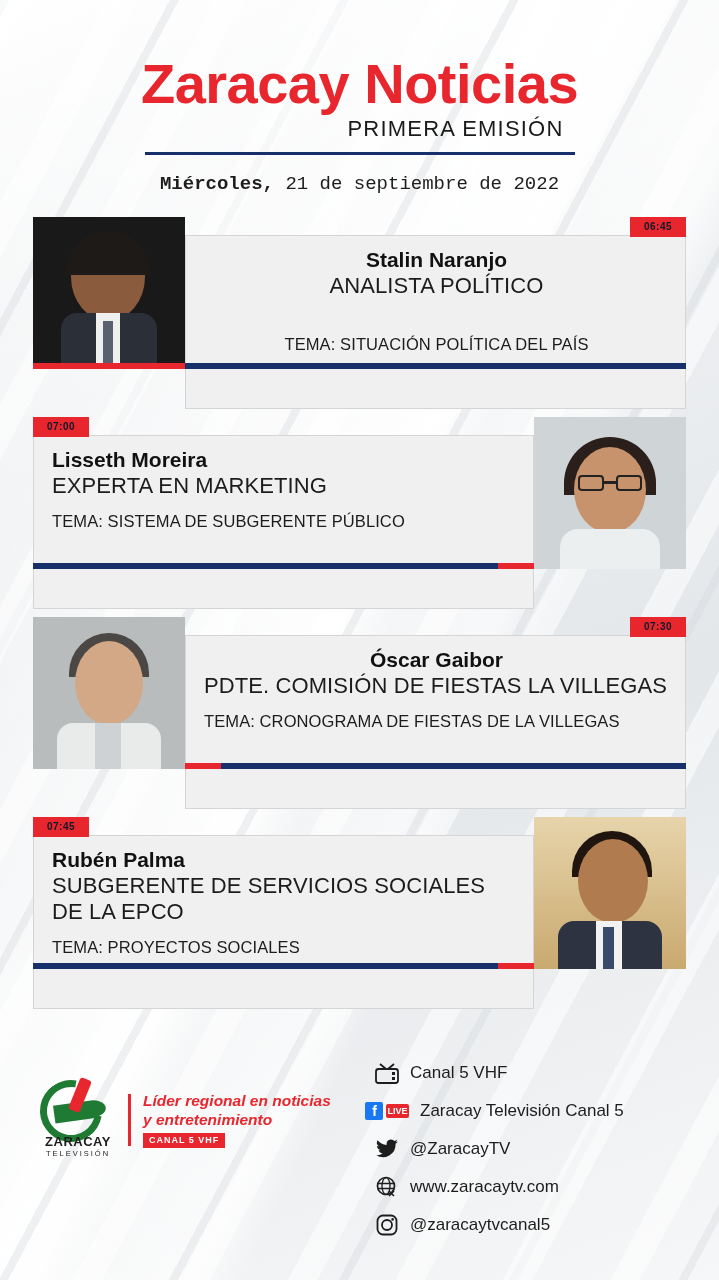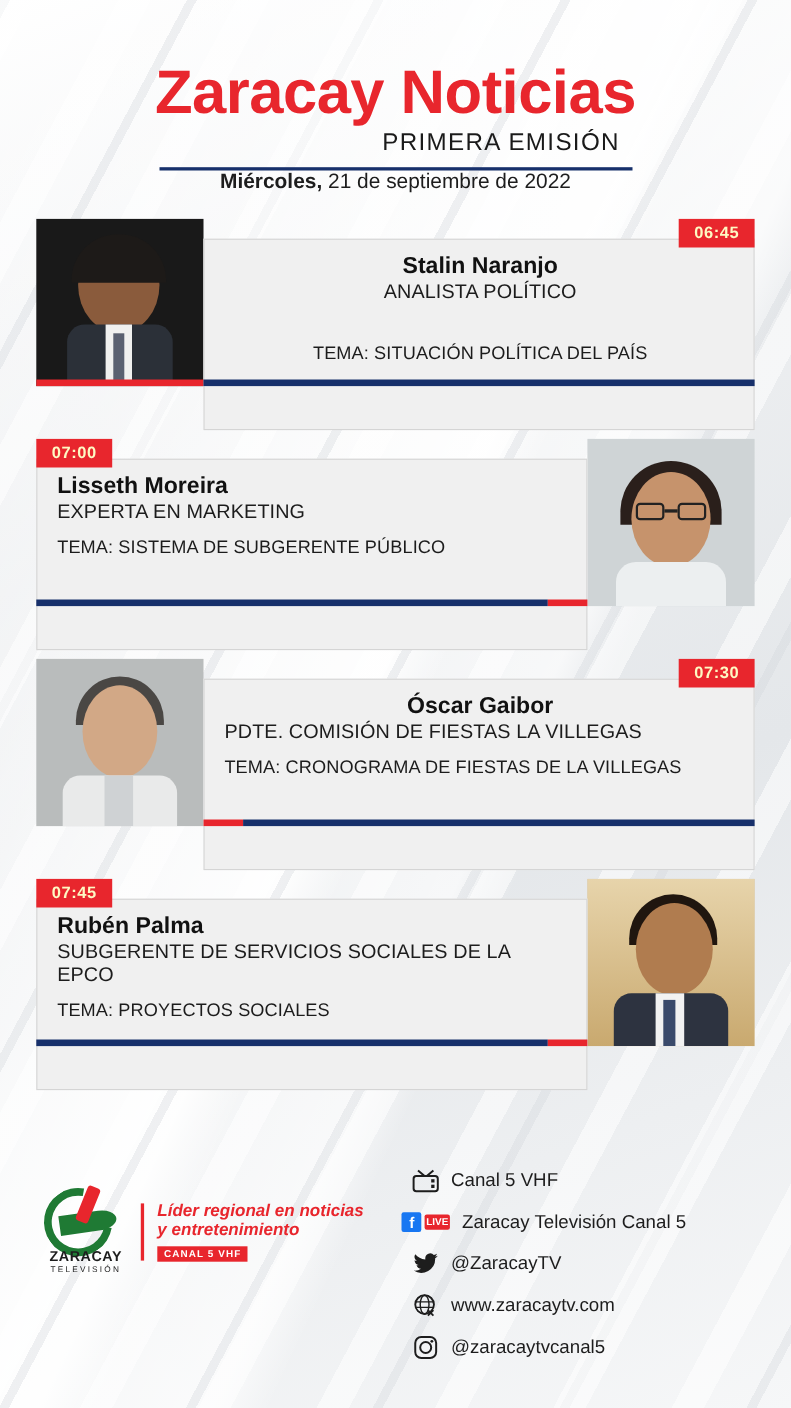--- a/index.html
+++ b/index.html
@@ -51,23 +51,24 @@
     margin-left: auto;
     margin-right: auto;
   }
   .rule {
     width: 430px;
     height: 3px;
     background: #17306b;
     margin: 10px auto 0 auto;
   }
   .date-line {
-    margin-top: 0;
+    margin-top: 18px;
     font-size: 19px;
     color: #1d1d1d;
+    font-family: Liberation Mono, monospace;
   }
   .date-line b { font-weight: bold; }
 
   
   .segments { margin-top: 22px; }
   .segment { position: relative; height: 170px; margin-bottom: 30px; }
 
   .seg-photo {
     position: absolute;
     top: 0;
@@ -90,42 +91,42 @@
   .seg-card.pad-left { left: 185px; right: 33px; }
   .seg-card.pad-right { left: 33px; right: 185px; }
 
   .seg-name {
     font-size: 21px;
     font-weight: bold;
     color: #111;
     margin-bottom: 1px;
   }
   .seg-role {
-    font-size: 18px;
+    font-size: 22px;
     color: #1c1c1c;
     line-height: 1.18;
     letter-spacing: 0.1px;
   }
   .seg-topic {
     font-size: 16.5px;
     color: #1c1c1c;
     margin-top: 13px;
     line-height: 1.18;
     letter-spacing: 0.1px;
   }
   .center-name { text-align: center; }
   .center-role { text-align: center; }
   .center-topic { text-align: center; margin-top: 36px; }
 
   .time-badge {
     position: absolute;
     top: 0;
     background: #e8262d;
-    color: #fef9c3;
-    font-size: 15px;
+    color: #0f172a;
+    font-size: 10px;
     font-weight: bold;
     letter-spacing: 0.5px;
     padding: 4px 14px 5px 14px;
     z-index: 4;
   }
   .time-badge.tr { right: 33px; }
   .time-badge.tl { left: 33px; }
 
   .bar {
     position: absolute;

